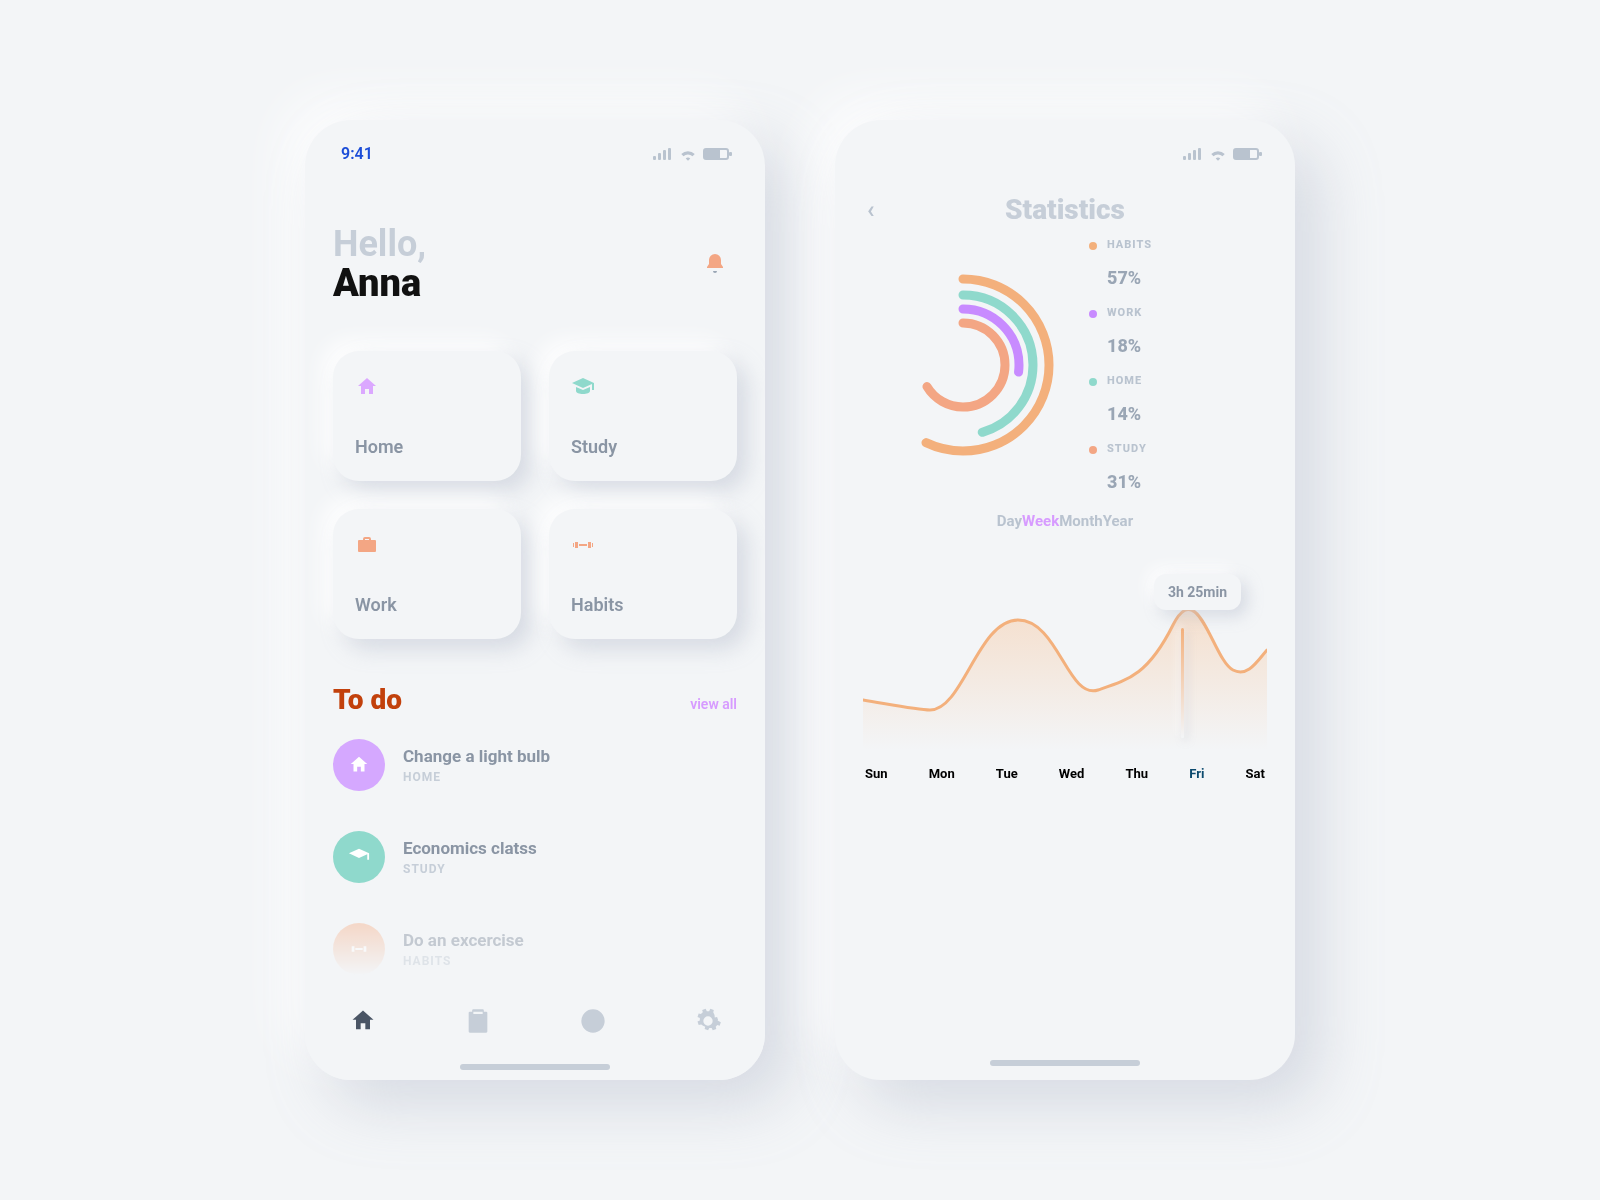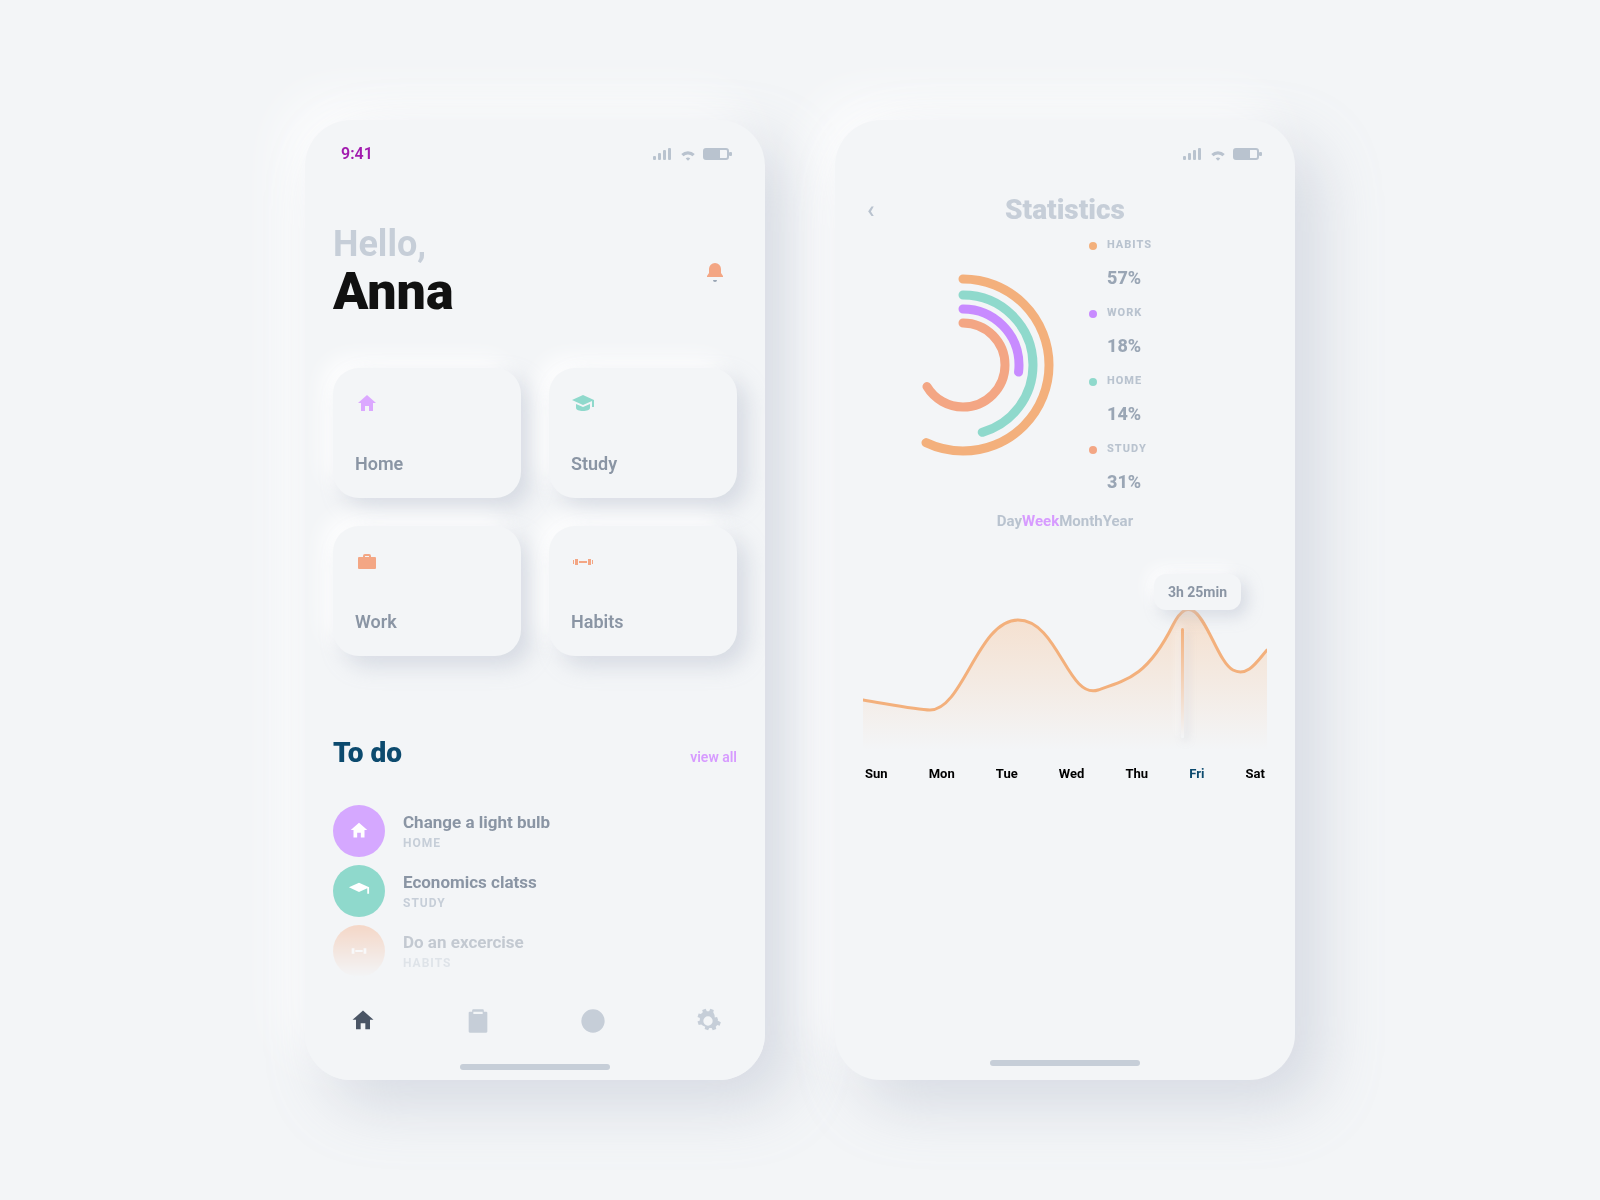--- a/index.html
+++ b/index.html
@@ -24,58 +24,58 @@
     box-shadow:
       24px 24px 60px rgba(160,170,190,0.35),
       -20px -20px 50px rgba(255,255,255,0.9);
     padding: 22px 28px 0 28px;
     overflow: hidden;
   }
 
   
   .status-bar {
     display: flex; justify-content: space-between; align-items: center;
-    font-size: 16px; font-weight: 600; color: #a21caf;
+    font-size: 16px; font-weight: 600; color: #1d4ed8;
     padding: 2px 8px 0 8px;
   }
   .status-icons { display: flex; gap: 6px; align-items: center; }
   .sig { width: 20px; height: 12px; display: flex; align-items: flex-end; gap: 2px; }
   .sig span { width: 3px; background: #b9c3cf; display: inline-block; border-radius:1px; }
   .sig span:nth-child(1){height:4px}.sig span:nth-child(2){height:7px}.sig span:nth-child(3){height:10px}.sig span:nth-child(4){height:12px}
   .batt { width: 26px; height: 12px; border:2px solid #b9c3cf; border-radius:3px; position:relative;}
   .batt::after{content:"";position:absolute;right:-5px;top:2px;width:3px;height:4px;background:#b9c3cf;border-radius:1px;}
   .batt div{height:100%;width:70%;background:#b9c3cf;}
 
   
   .greet { margin-top: 60px; display:flex; justify-content:space-between; align-items:center;}
   .greet-text .hello { font-size: 36px; font-weight: 700; color:#c6ced8;}
-  .greet-text .name  { font-size: 52px; font-weight: 900; color:#111; margin-top:-4px;}
+  .greet-text .name  { font-size: 38px; font-weight: 900; color:#111; margin-top:-4px;}
   .bell {
     width:44px;height:44px;border-radius:50%;
     display:flex;align-items:center;justify-content:center;
   }
   .bell svg{width:24px;height:24px;}
 
   .cats { margin-top: 46px; display:grid; grid-template-columns: 1fr 1fr; gap: 28px; }
   .cat {
     height: 130px; border-radius: 26px;
     background: #f3f5f7;
     box-shadow: 10px 10px 22px rgba(160,170,190,0.35),
                 -10px -10px 22px rgba(255,255,255,0.95);
     padding: 24px 22px;
     display:flex; flex-direction:column; justify-content:space-between;
   }
   .cat .ic { width:24px; height:24px; }
   .cat .lbl { font-size:18px; font-weight:600; color:#8a95a4;}
 
   .todo-head { margin-top: 44px; display:flex; justify-content:space-between; align-items:baseline;}
-  .todo-head h2 { font-size:28px; font-weight:900; color:#0c4a6e;margin-top:36px;}
+  .todo-head h2 { font-size:28px; font-weight:900; color:#c2410c;}
   .viewall { font-size:14px; font-weight:600; color:#d79bff;}
 
-  .todo-list { margin-top: 36px; display:flex; flex-direction:column; gap:8px;}
+  .todo-list { margin-top: 23px; display:flex; flex-direction:column; gap:40px;}
   .todo-item { display:flex; align-items:center; gap:18px;}
   .todo-ico { width:52px;height:52px;border-radius:50%; display:flex;align-items:center;justify-content:center;}
   .todo-ico svg{width:22px;height:22px;}
   .todo-txt .t { font-size:17px; font-weight:700; color:#8a95a4;}
   .todo-txt .c { font-size:12px; font-weight:700; letter-spacing:1px; color:#c6ced8; margin-top:4px;}
   .fade { opacity:.45;}
 
   .tabbar {
     position:absolute; left:0; right:0; bottom:0; height:96px;
     background: linear-gradient(to top, #f3f5f7 70%, rgba(243,245,247,0));

